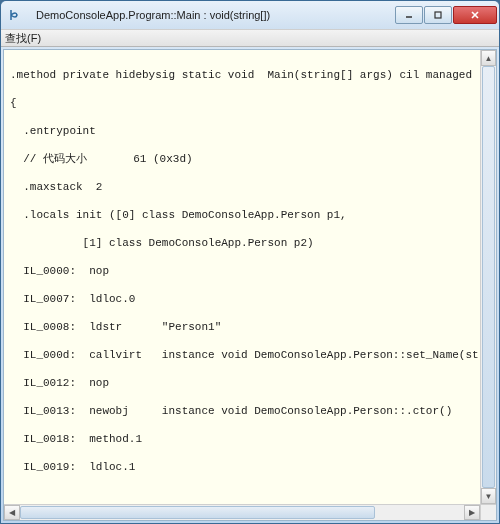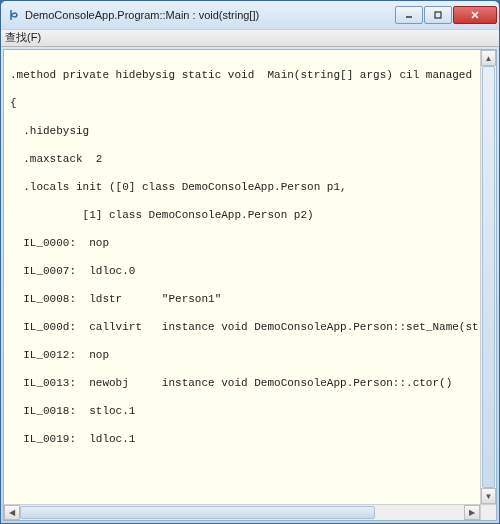--- a/index.html
+++ b/index.html
@@ -20,20 +20,21 @@
     flex-direction: column;
     box-shadow: 0 0 5px rgba(0,0,0,0.3);
   }
   .titlebar {
     height: 28px;
     display: flex;
     align-items: center;
     padding: 0 2px 0 6px;
     background: linear-gradient(to bottom, #e8f1fa 0%, #cfe0f1 100%);
     border-radius: 6px 6px 0 0;
+    gap: 11px;
   }
   .title-icon {
     width: 14px; height: 14px;
     margin-right: 4px;
     display: flex; align-items: center; justify-content: center;
     color: #2c6aa0;
     font-weight: bold;
     font-size: 10px;
   }
   .title-text {
@@ -61,20 +62,21 @@
     color: #fff;
     font-size: 11px;
     font-weight: bold;
   }
   .toolbar {
     height: 18px;
     background: linear-gradient(to bottom, #f3f3f3, #e2e2e2);
     border-top: 1px solid #cfcfcf;
     border-bottom: 1px solid #b5b5b5;
     display: flex;
+    align-items: center;
     padding: 0 4px;
     gap: 28px;
     font-size: 11px;
     color: #222;
   }
   .content-wrap {
     flex: 1;
     background: #fffff0;
     border: 1px solid #9cb6cc;
     margin: 2px;
@@ -171,31 +173,32 @@
   </div>
 
   <div class="toolbar">
     <span>查找(F)</span>
   </div>
 
   <div class="content-wrap">
     <div class="code">
 <span class="code-line">.method private hidebysig static void  Main(string[] args) cil managed</span>
 <span class="code-line">{</span>
-<span class="code-line">  .hidebysig</span>
+<span class="code-line">  .entrypoint</span>
+<span class="code-line">  // 代码大小       61 (0x3d)</span>
 <span class="code-line">  .maxstack  2</span>
 <span class="code-line">  .locals init ([0] class DemoConsoleApp.Person p1,</span>
 <span class="code-line">           [1] class DemoConsoleApp.Person p2)</span>
 <span class="code-line">  IL_0000:  nop</span>
 <span class="code-line">  IL_0007:  ldloc.0</span>
 <span class="code-line">  IL_0008:  ldstr      "Person1"</span>
 <span class="code-line">  IL_000d:  callvirt   instance void DemoConsoleApp.Person::set_Name(string)</span>
 <span class="code-line">  IL_0012:  nop</span>
 <span class="code-line">  IL_0013:  newobj     instance void DemoConsoleApp.Person::.ctor()</span>
-<span class="code-line">  IL_0018:  stloc.1</span>
+<span class="code-line">  IL_0018:  method.1</span>
 <span class="code-line">  IL_0019:  ldloc.1</span>
 
 
 
 
 
 
 
 
 

